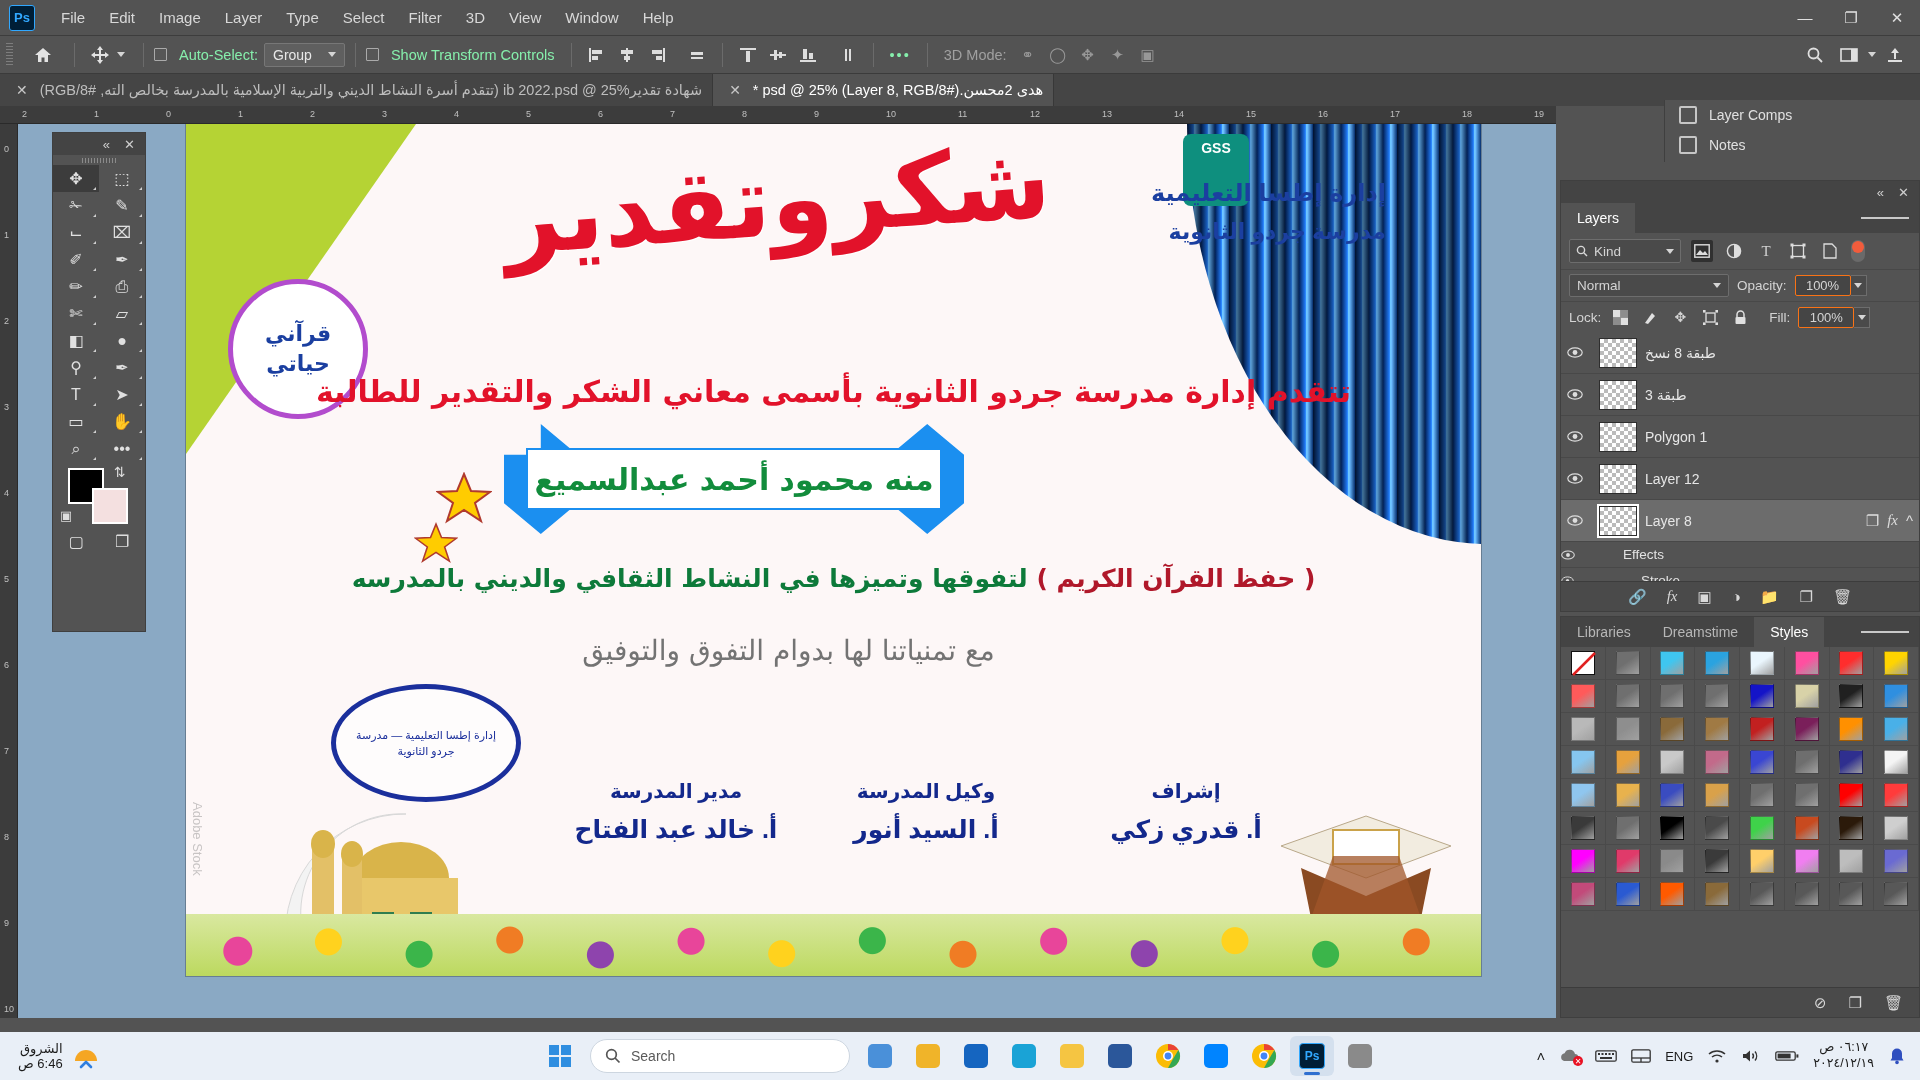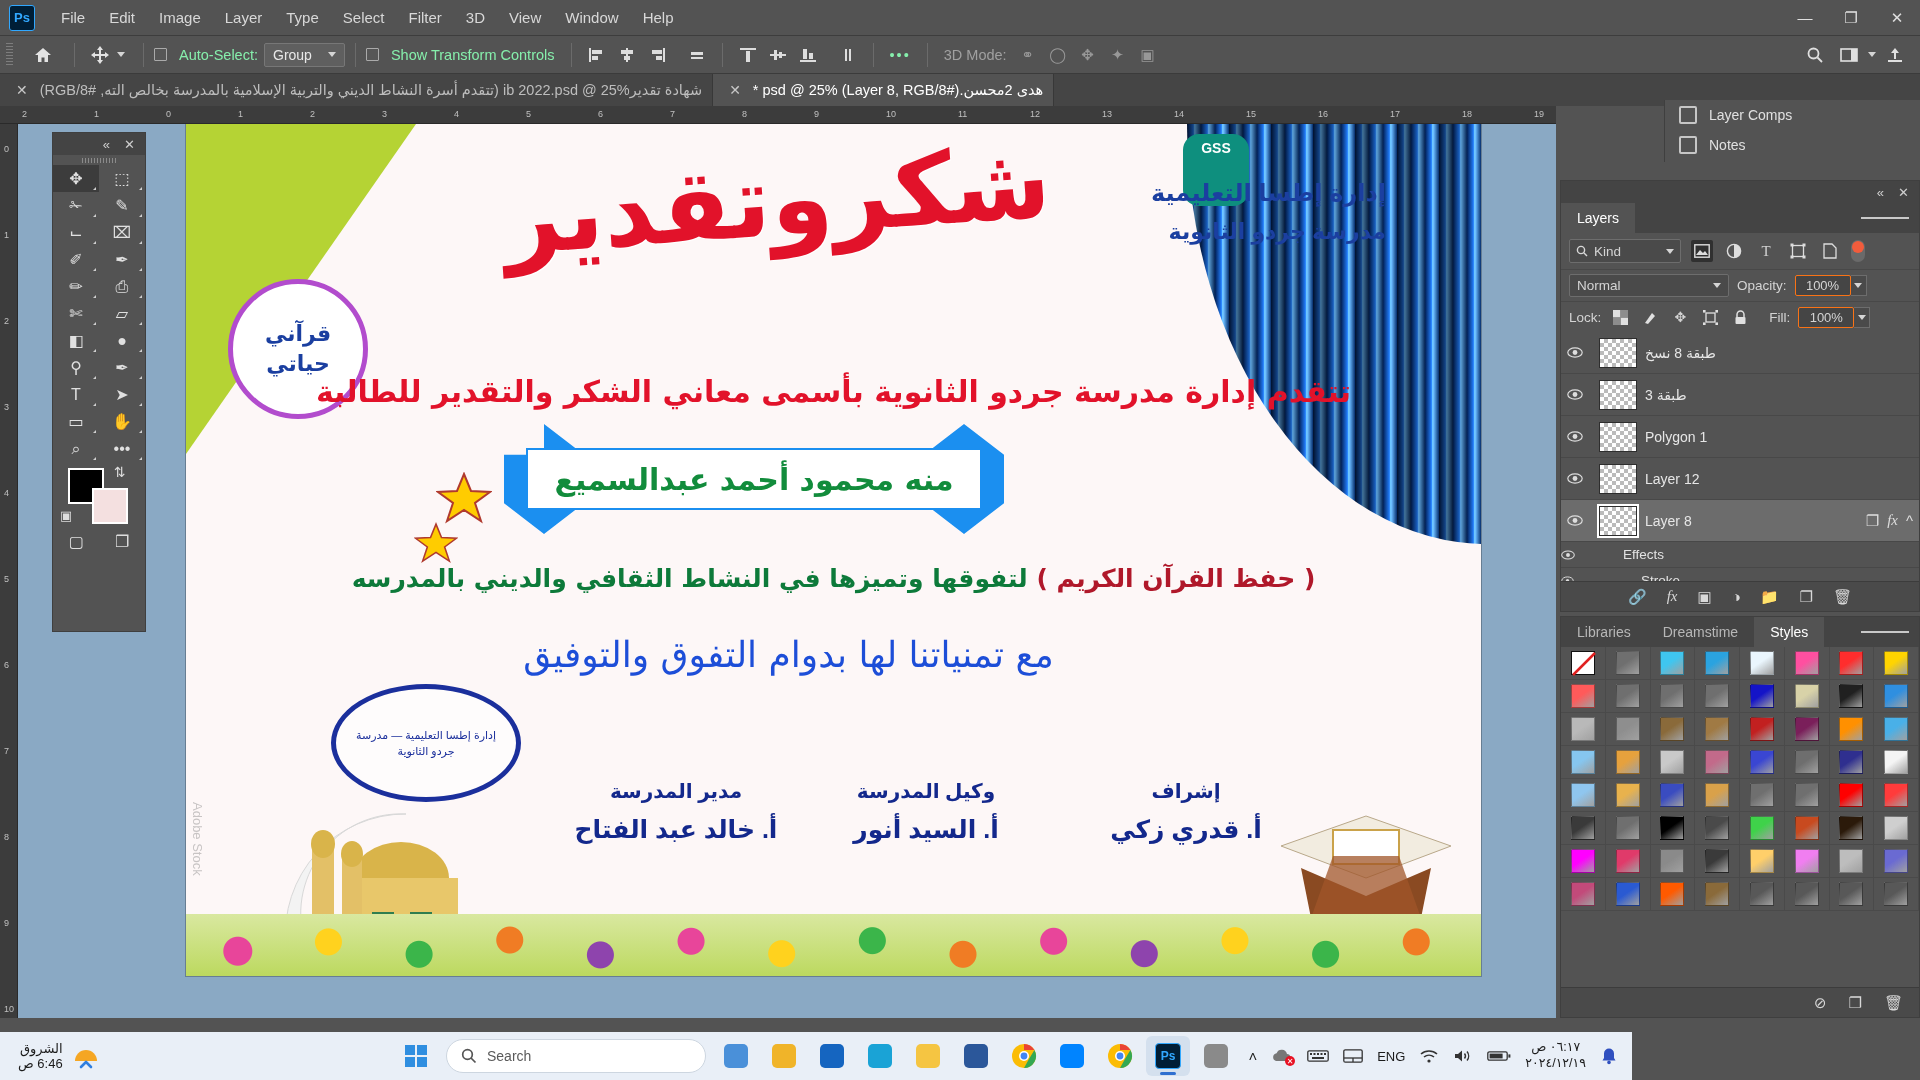--- a/index.html
+++ b/index.html
@@ -104,39 +104,39 @@
       display:flex; flex-direction:column; align-items:center; justify-content:center;
       font-family:"DejaVu Sans",sans-serif; color:#1b3fa0; font-weight:bold; font-size:22px;
       direction:rtl; line-height:1.35; box-shadow:0 0 0 3px #fff inset; }
   .title-shukr { position:absolute; right:430px; top:18px; font-size:100px; color:#e2122a;
       direction:rtl; font-family:"DejaVu Sans",sans-serif; font-weight:bold;
       transform:rotate(-4deg); text-shadow:1px 1px 0 #fff; }
   .gss-logo { position:absolute; right:95px; top:55px; direction:rtl; text-align:right; }
   .gss-logo .ar1 { color:#1b3fa0; font-weight:bold; font-size:24px; }
   .gss-logo .ar2 { color:#1b3fa0; font-weight:bold; font-size:22px; margin-top:12px;}
   .gss-mark { position:absolute; right:232px; top:10px; width:66px; height:72px;
-              background:#0e8f7e; border-radius:16px; color:#fff; font-size:14px;
+              background:#0e8f7e; border-radius:8px; color:#fff; font-size:14px;
               display:flex; align-items:flex-start; justify-content:center; padding-top:6px; font-weight:bold;}
   .line-red { position:absolute; right:30px; top:250px; left:30px; text-align:center;
               color:#e2122a; font-weight:bold; font-size:30px; direction:rtl;
               font-family:"DejaVu Sans",sans-serif; }
-  .name-frame { position:absolute; left:318px; top:300px; width:500px; height:110px; }
+  .name-frame { position:absolute; left:318px; top:300px; width:460px; height:110px; }
   .name-frame .bluebar { position:absolute; left:0; top:0; width:100%; height:100%;
       background:#1b8ff0; clip-path:polygon(0 28%,8% 28%,8% 0,16% 28%,84% 28%,92% 0,100% 28%,100% 72%,92% 100%,84% 72%,16% 72%,8% 100%,0 72%); }
   .name-frame .inner { position:absolute; left:22px; top:24px; right:22px; bottom:24px;
       background:#fff; border:2px solid #1b8ff0; display:flex; align-items:center;
       justify-content:center; }
   .name-text { color:#128c3c; font-weight:bold; font-size:30px; direction:rtl;
                font-family:"DejaVu Sans",sans-serif; }
   .line-green { position:absolute; left:30px; right:30px; top:440px; text-align:center;
       color:#0d7a3a; font-weight:bold; font-size:25px; direction:rtl;
       font-family:"DejaVu Sans",sans-serif; }
   .line-green .red { color:#b0182a; }
   .line-script { position:absolute; left:30px; right:120px; top:510px; text-align:center;
-      color:#1d4ed8; font-size:36px; direction:rtl; font-family:"DejaVu Serif",serif; }
+      color:#737373; font-size:28px; direction:rtl; font-family:"DejaVu Serif",serif; }
   .stamp { position:absolute; left:145px; top:560px; width:190px; height:118px;
       border-radius:50%; border:5px solid #1b2f9c; color:#1b2f9c; font-size:11px;
       direction:rtl; display:flex; align-items:center; justify-content:center;
       text-align:center; line-height:1.5; padding:10px; background:rgba(255,255,255,.6); }
   .sig-col { position:absolute; top:655px; text-align:center; direction:rtl; }
   .sig-role { color:#13288c; font-weight:bold; font-size:20px; }
   .sig-name { color:#13288c; font-weight:bold; font-size:25px; margin-top:12px; }
   .star { position:absolute; width:0; height:0; }
   .mosque { position:absolute; left:90px; bottom:30px; width:250px; height:150px; }
   .quran { position:absolute; right:20px; bottom:50px; width:190px; height:140px; }
@@ -191,21 +191,21 @@
   .fx-row { height:26px; display:flex; align-items:center; gap:10px; font-size:13.5px;
             color:#e2e2e2; border-bottom:1px solid #484848; }
   .panel-footer { height:30px; display:flex; align-items:center; justify-content:center;
                   gap:20px; background:#4a4a4a; border-top:1px solid #3c3c3c; color:#d8d8d8; }
   .sw-grid { display:grid; grid-template-columns:repeat(8,1fr); }
   .sw { height:33px; border-right:1px solid #4a4a4a; border-bottom:1px solid #4a4a4a;
         display:flex; align-items:center; justify-content:center; }
   .sw b { display:block; width:24px; height:24px; }
 
   
-  .taskbar { position:absolute; left:0; top:1032px; width:1632px; height:48px;
+  .taskbar { position:absolute; left:0; top:1032px; width:1920px; height:48px;
              background:#e9eff7; display:flex; align-items:center; }
   .tb-weather { display:flex; align-items:center; gap:8px; padding-left:18px; color:#1b1b1b;
                 font-size:13px; direction:rtl; }
   .tb-center { position:absolute; left:50%; transform:translateX(-50%);
                display:flex; align-items:center; gap:8px; }
   .win-logo { width:22px; height:22px;
      background:
        linear-gradient(#2f8ee0,#2f8ee0) 0 0/10px 10px no-repeat,
        linear-gradient(#2f8ee0,#2f8ee0) 12px 0/10px 10px no-repeat,
        linear-gradient(#2f8ee0,#2f8ee0) 0 12px/10px 10px no-repeat,

